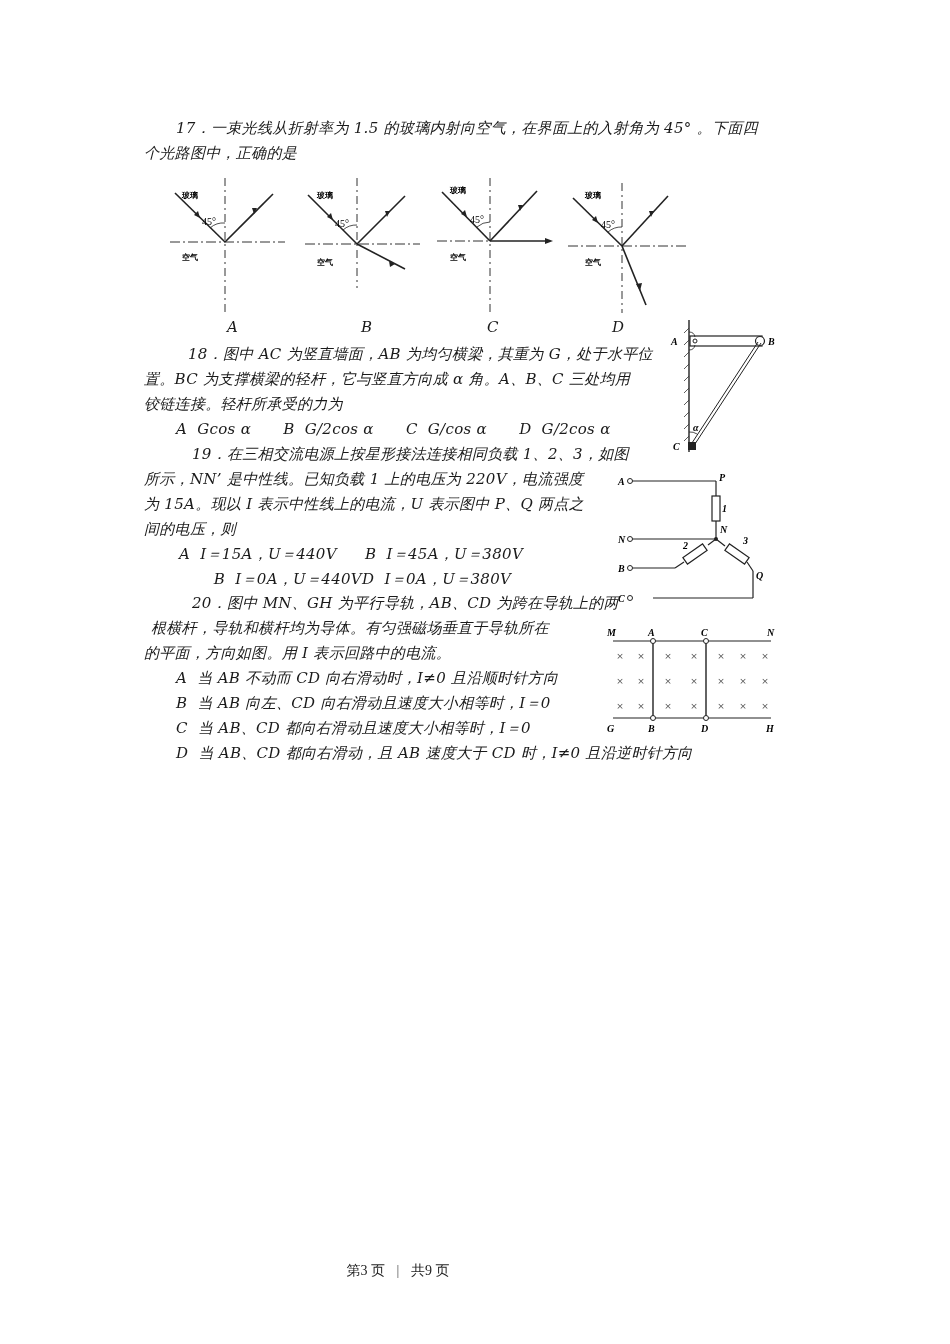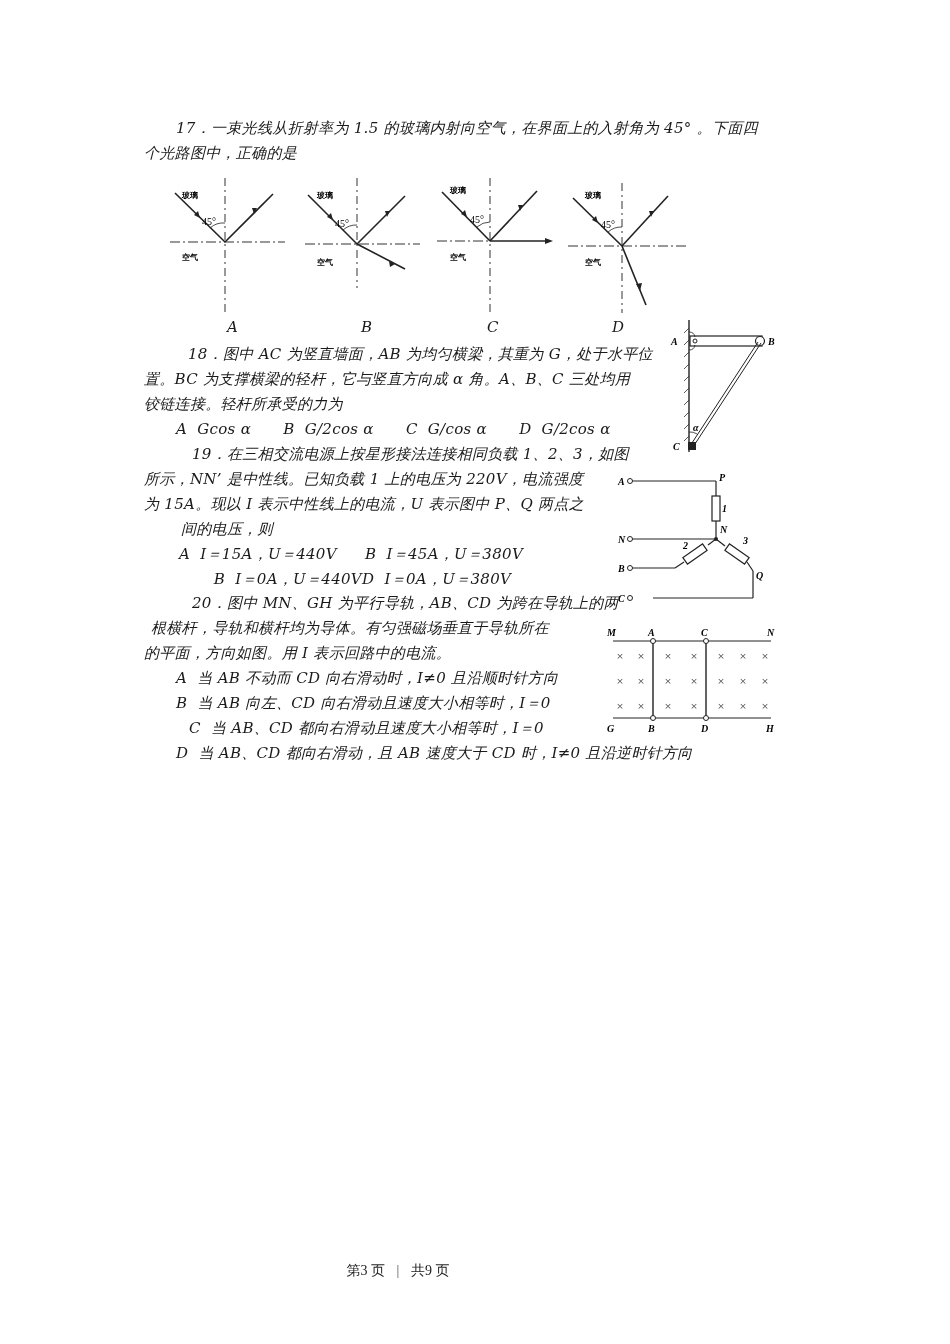--- a/index.html
+++ b/index.html
@@ -125,21 +125,21 @@
     <text x="3" y="27" class="label-sm">A</text>
     <text x="100" y="27" class="label-sm">B</text>
     <text x="5" y="132" class="label-sm">C</text>
     <text x="25" y="113" class="label-sm">α</text>
   </svg>
 </div>
 
 <div class="line" style="left:176px;top:443px;margin-left:16px;">19．在三相交流电源上按星形接法连接相同负载 1、2、3，如图</div>
 <div class="line" style="left:144px;top:468px;">所示，NN’ 是中性线。已知负载 1 上的电压为 220V，电流强度</div>
 <div class="line" style="left:144px;top:493px;">为 15A。现以 I 表示中性线上的电流，U 表示图中 P、Q 两点之</div>
-<div class="line" style="left:144px;top:518px;margin-left:37px;">间的电压，则</div>
+<div class="line" style="left:144px;top:518px;">间的电压，则</div>
 <div class="line" style="left:160px;top:543px;margin-left:19px;">
   <span style="display:inline-block;width:186px;"><span>A</span>&nbsp;&nbsp;<span>I＝15A，U＝440V</span></span><span><span>B</span>&nbsp;&nbsp;<span>I＝45A，U＝380V</span></span>
 </div>
 <div class="line" style="left:176px;top:568px;">
   <span style="display:inline-block;width:186px;text-align:right;"><span>B</span>&nbsp;&nbsp;<span>I＝0A，U＝440V</span></span><span><span>D</span>&nbsp;&nbsp;<span>I＝0A，U＝380V</span></span>
 </div>
 
 <div class="fig" style="left:615px;top:470px;">
   <svg width="170" height="135" viewBox="0 0 170 135">
     <circle cx="15" cy="11" r="2.5" fill="#fff" stroke="#222"></circle>
@@ -176,21 +176,21 @@
     <text x="68" y="79" class="label-sm">2</text>
     <text x="128" y="74" class="label-sm">3</text>
   </svg>
 </div>
 
 <div class="line" style="left:176px;top:592px;margin-left:16px;">20．图中 MN、GH 为平行导轨，AB、CD 为跨在导轨上的两</div>
 <div class="line" style="left:144px;top:617px;margin-left:7px;">根横杆，导轨和横杆均为导体。有匀强磁场垂直于导轨所在</div>
 <div class="line" style="left:144px;top:642px;text-align:right;">的平面，方向如图。用 I 表示回路中的电流。</div>
 <div class="line" style="left:176px;top:667px;"><span>A</span>&nbsp;&nbsp;<span>当 AB 不动而 CD 向右滑动时，I≠0 且沿顺时针方向</span></div>
 <div class="line" style="left:176px;top:692px;"><span>B</span>&nbsp;&nbsp;<span>当 AB 向左、CD 向右滑动且速度大小相等时，I＝0</span></div>
-<div class="line" style="left:176px;top:717px;margin-left:13px;"><span>C</span>&nbsp;&nbsp;<span>当 AB、CD 都向右滑动且速度大小相等时，I＝0</span></div>
+<div class="line" style="left:176px;top:717px;"><span>C</span>&nbsp;&nbsp;<span>当 AB、CD 都向右滑动且速度大小相等时，I＝0</span></div>
 <div class="line" style="left:176px;top:742px;"><span>D</span>&nbsp;&nbsp;<span>当 AB、CD 都向右滑动，且 AB 速度大于 CD 时，I≠0 且沿逆时针方向</span></div>
 
 <div class="fig" style="left:603px;top:624px;">
   <svg width="180" height="112" viewBox="0 0 180 112">
     <line x1="10" y1="17" x2="168" y2="17" stroke="#222" stroke-width="1.2"></line>
     <line x1="10" y1="94" x2="168" y2="94" stroke="#222" stroke-width="1.2"></line>
     <line x1="50" y1="17" x2="50" y2="94" stroke="#222" stroke-width="1.4"></line>
     <line x1="103" y1="17" x2="103" y2="94" stroke="#222" stroke-width="1.4"></line>
     <circle cx="50" cy="17" r="2.5" fill="#fff" stroke="#222"></circle>
     <circle cx="50" cy="94" r="2.5" fill="#fff" stroke="#222"></circle>

